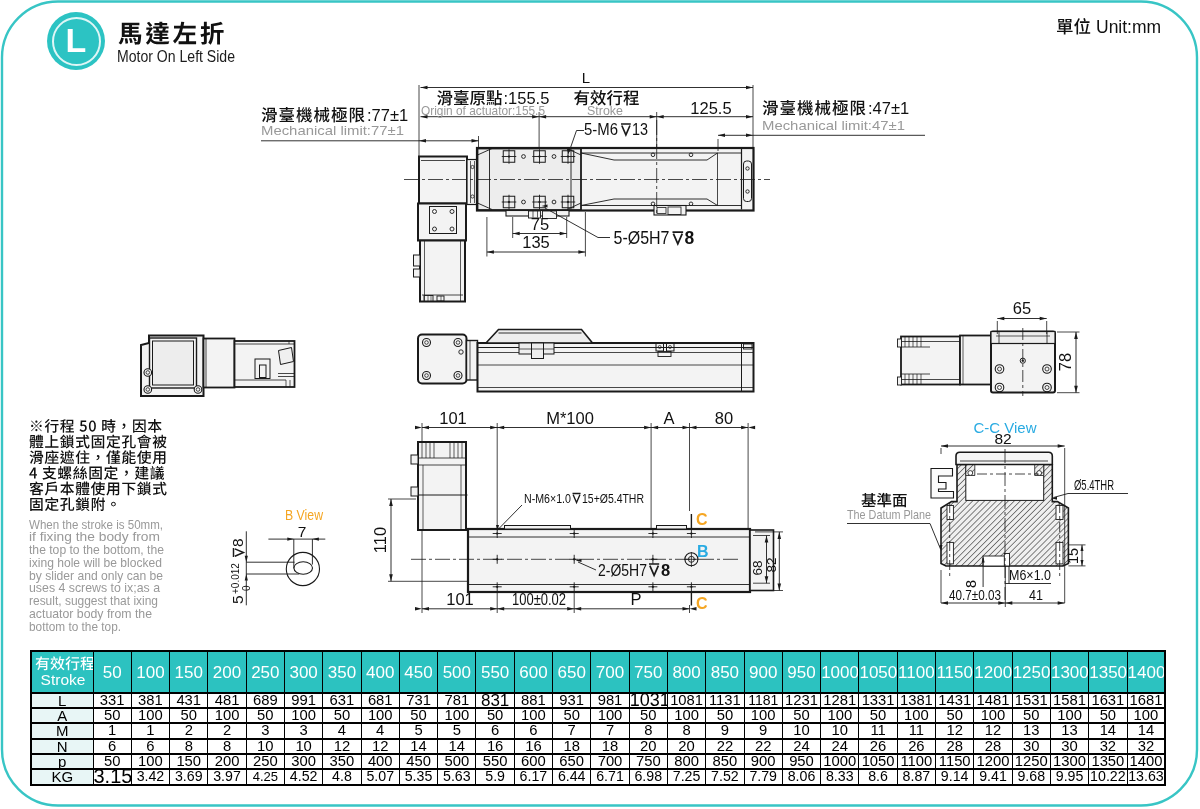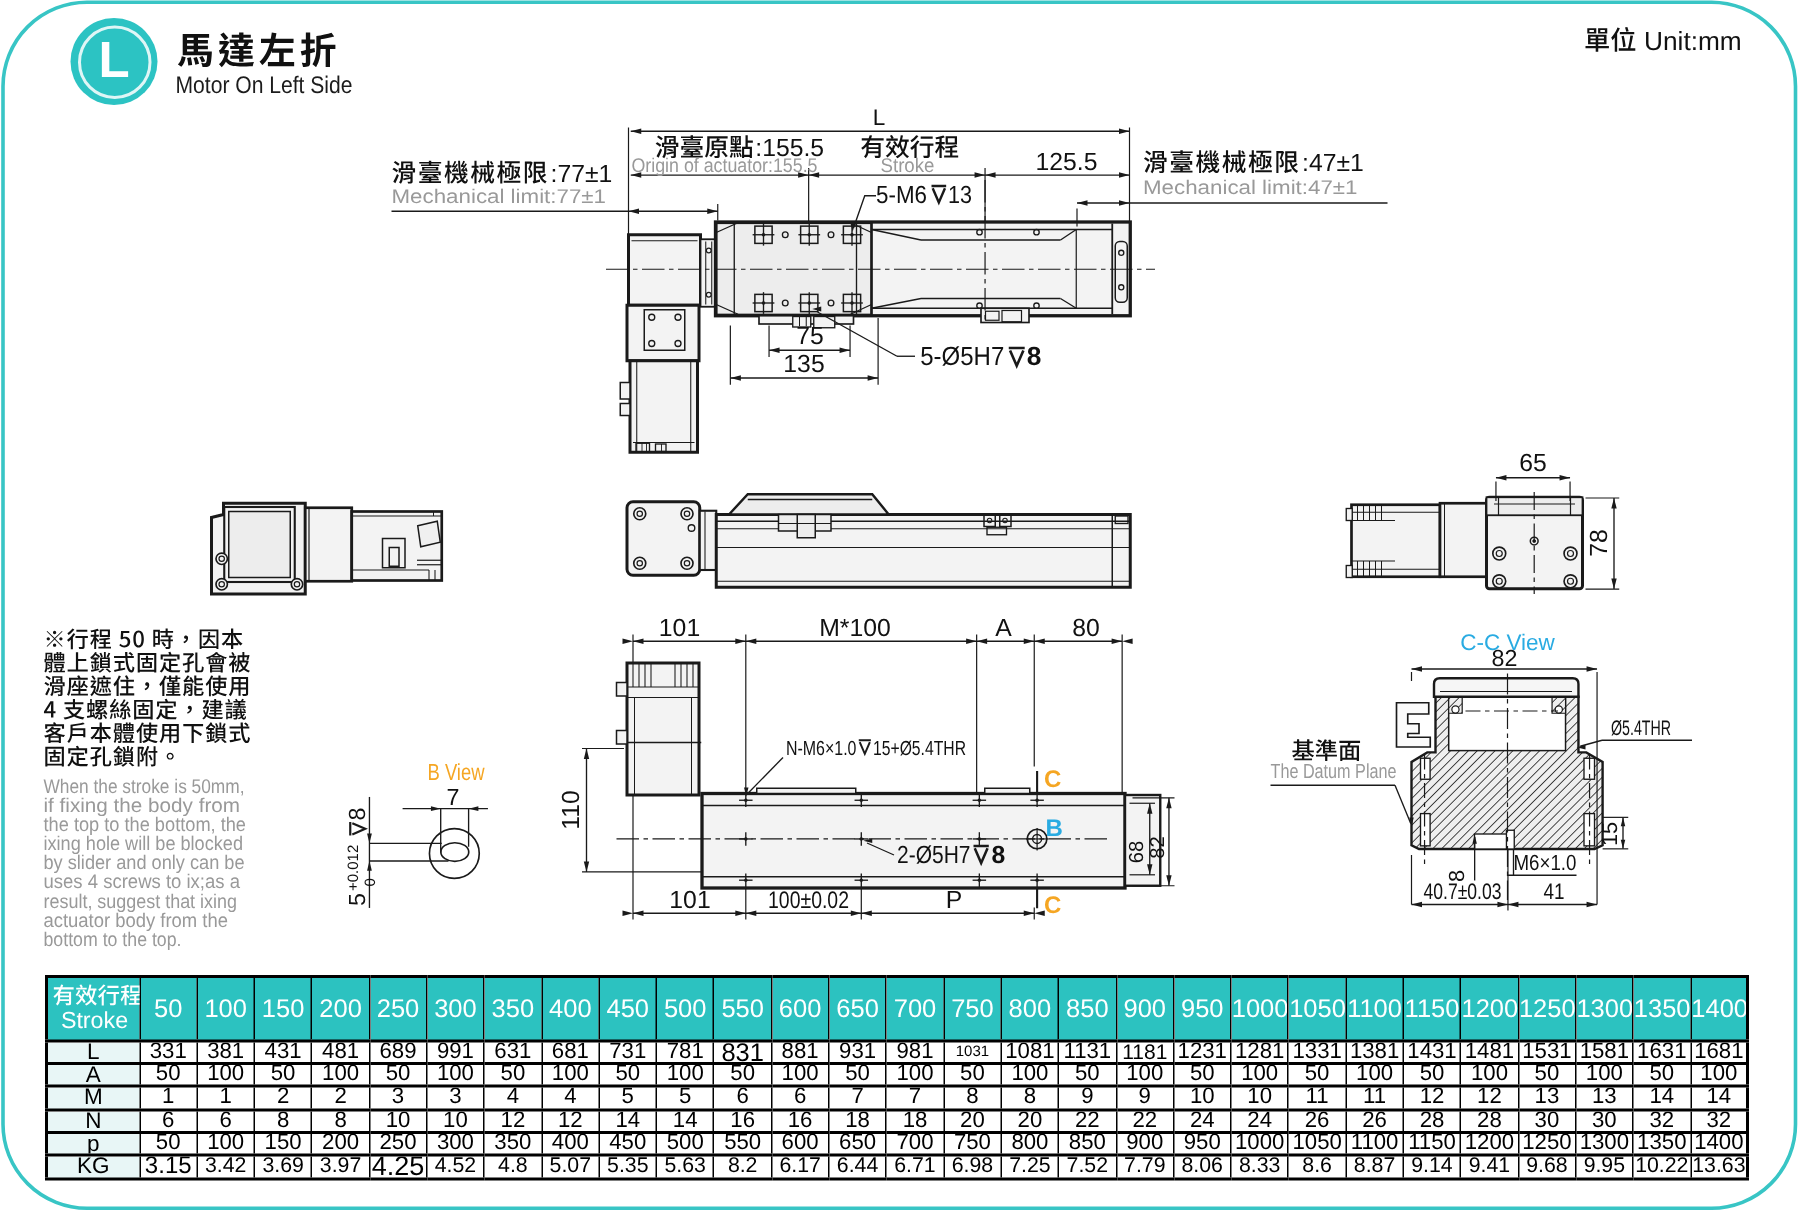--- a/index.html
+++ b/index.html
@@ -764,21 +764,21 @@
         <td style="height:13.2px;font-size:14.8px;line-height:13.2px">689</td>
         <td style="height:13.2px;font-size:14.8px;line-height:13.2px">991</td>
         <td style="height:13.2px;font-size:14.8px;line-height:13.2px">631</td>
         <td style="height:13.2px;font-size:14.8px;line-height:13.2px">681</td>
         <td style="height:13.2px;font-size:14.8px;line-height:13.2px">731</td>
         <td style="height:13.2px;font-size:14.8px;line-height:13.2px">781</td>
         <td style="height:13.2px;font-size:17px;line-height:13.2px">831</td>
         <td style="height:13.2px;font-size:14.8px;line-height:13.2px">881</td>
         <td style="height:13.2px;font-size:14.8px;line-height:13.2px">931</td>
         <td style="height:13.2px;font-size:14.8px;line-height:13.2px">981</td>
-        <td style="height:13.2px;font-size:10px;line-height:13.2px">1031</td>
+        <td style="height:13.2px;font-size:18px;line-height:13.2px">1031</td>
         <td style="height:13.2px;font-size:14.8px;line-height:13.2px">1081</td>
         <td style="height:13.2px;font-size:14.8px;line-height:13.2px">1131</td>
         <td style="height:13.2px;font-size:14px;line-height:13.2px">1181</td>
         <td style="height:13.2px;font-size:14.8px;line-height:13.2px">1231</td>
         <td style="height:13.2px;font-size:14.8px;line-height:13.2px">1281</td>
         <td style="height:13.2px;font-size:14.8px;line-height:13.2px">1331</td>
         <td style="height:13.2px;font-size:14.8px;line-height:13.2px">1381</td>
         <td style="height:13.2px;font-size:14.8px;line-height:13.2px">1431</td>
         <td style="height:13.2px;font-size:14.8px;line-height:13.2px">1481</td>
         <td style="height:13.2px;font-size:14.8px;line-height:13.2px">1531</td>
@@ -905,31 +905,31 @@
         <td style="height:13.6px;font-size:14.8px;line-height:13.6px">1100</td>
         <td style="height:13.6px;font-size:14.8px;line-height:13.6px">1150</td>
         <td style="height:13.6px;font-size:14.8px;line-height:13.6px">1200</td>
         <td style="height:13.6px;font-size:14.8px;line-height:13.6px">1250</td>
         <td style="height:13.6px;font-size:14.8px;line-height:13.6px">1300</td>
         <td style="height:13.6px;font-size:14.8px;line-height:13.6px">1350</td>
         <td style="height:13.6px;font-size:14.8px;line-height:13.6px">1400</td>
       </tr>
 <tr>
         <td style="height:13.6px;background:#e8f6f6;font-size:15px;line-height:13.6px">KG</td>
-        <td style="height:13.6px;font-size:16px;line-height:13.6px">3.15</td>
+        <td style="height:13.6px;font-size:20px;line-height:13.6px">3.15</td>
         <td style="height:13.6px;font-size:14.2px;line-height:13.6px">3.42</td>
         <td style="height:13.6px;font-size:14.2px;line-height:13.6px">3.69</td>
         <td style="height:13.6px;font-size:14.2px;line-height:13.6px">3.97</td>
-        <td style="height:13.6px;font-size:18px;line-height:13.6px">4.25</td>
+        <td style="height:13.6px;font-size:13px;line-height:13.6px">4.25</td>
         <td style="height:13.6px;font-size:14.2px;line-height:13.6px">4.52</td>
         <td style="height:13.6px;font-size:14.2px;line-height:13.6px">4.8</td>
         <td style="height:13.6px;font-size:14.2px;line-height:13.6px">5.07</td>
         <td style="height:13.6px;font-size:14.2px;line-height:13.6px">5.35</td>
         <td style="height:13.6px;font-size:14.2px;line-height:13.6px">5.63</td>
-        <td style="height:13.6px;font-size:14.2px;line-height:13.6px">8.2</td>
+        <td style="height:13.6px;font-size:14.2px;line-height:13.6px">5.9</td>
         <td style="height:13.6px;font-size:14.2px;line-height:13.6px">6.17</td>
         <td style="height:13.6px;font-size:14.2px;line-height:13.6px">6.44</td>
         <td style="height:13.6px;font-size:14.2px;line-height:13.6px">6.71</td>
         <td style="height:13.6px;font-size:14.2px;line-height:13.6px">6.98</td>
         <td style="height:13.6px;font-size:14.2px;line-height:13.6px">7.25</td>
         <td style="height:13.6px;font-size:14.2px;line-height:13.6px">7.52</td>
         <td style="height:13.6px;font-size:14.2px;line-height:13.6px">7.79</td>
         <td style="height:13.6px;font-size:14.2px;line-height:13.6px">8.06</td>
         <td style="height:13.6px;font-size:14.2px;line-height:13.6px">8.33</td>
         <td style="height:13.6px;font-size:14.2px;line-height:13.6px">8.6</td>

